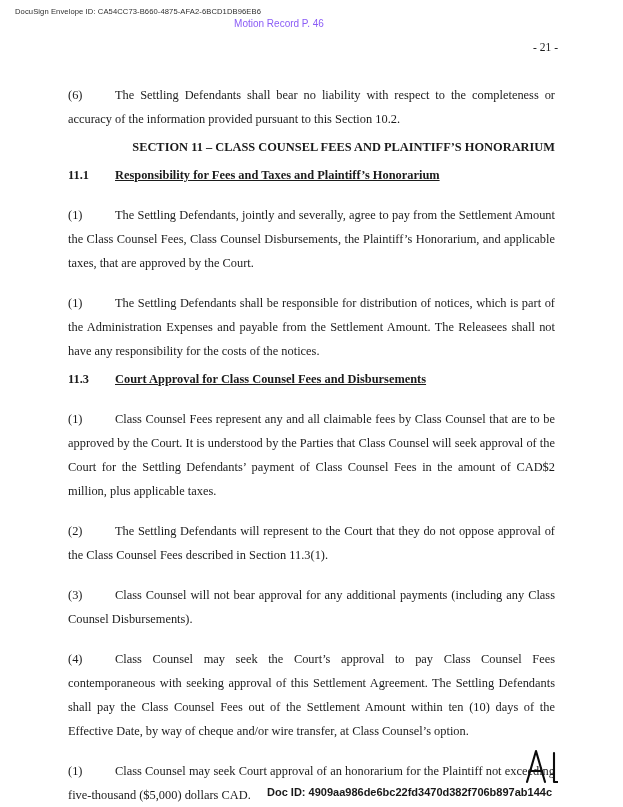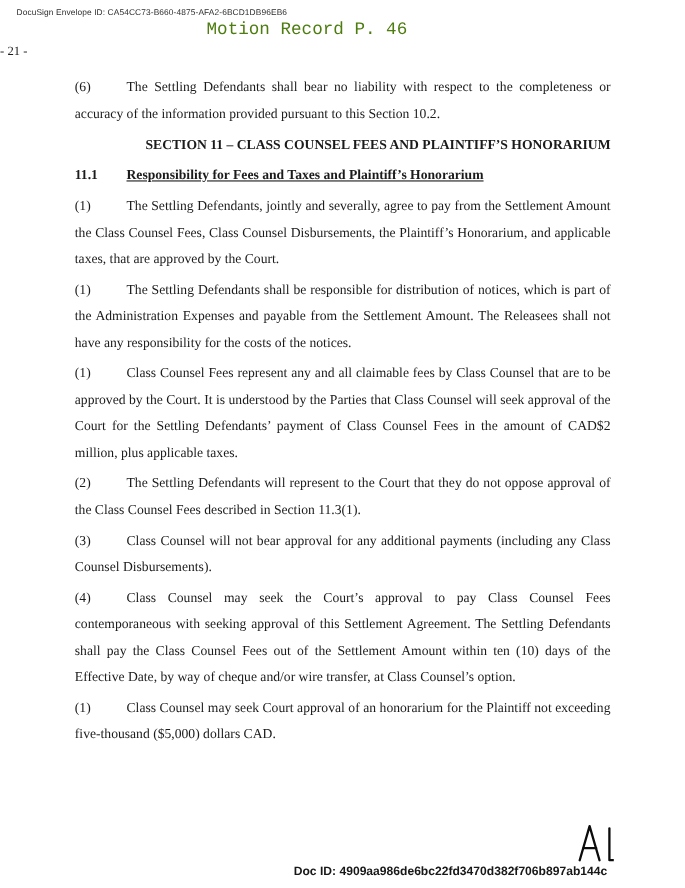--- a/index.html
+++ b/index.html
@@ -7,29 +7,29 @@
     position:relative; width:558px; height:807px; background:#ffffff;
     font-family:"Liberation Serif", serif; color:#1b1b1b; overflow:hidden;
   }
   .ds-header {
     position:absolute; top:7px; left:15px;
     font-family:"Liberation Sans", sans-serif; font-size:7.6px; color:#2d2d2d;
     letter-spacing:0.1px; white-space:nowrap;
   }
   .motion {
     position:absolute; top:18px; left:0; right:0; text-align:center;
-    font-family:Liberation Mono, monospace; font-size:16px; color:#4d7c0f;
+    font-family:Liberation Sans, sans-serif; font-size:10px; color:#8b5cf6;
   }
   .pageno {
-    position:absolute; top:41px; left:0; right:0; text-align:left;
+    position:absolute; top:41px; left:0; right:0; text-align:right;
     font-size:11.5px; color:#1b1b1b;
   }
   .content { position:absolute; top:67px; left:68px; width:487px; }
   .content p { margin:0 0 4px 0; font-size:12.4px; line-height:24px; }
-  p.para { text-align:justify; }
+  p.para { text-align:justify;margin-top:16px; }
   .pnum { display:inline-block; width:47px; }
   p.subheading { font-weight:bold;text-decoration:underline; }
   p.section-heading { text-align:right; font-weight:bold; }
   .initials { position:absolute; top:746px; left:524px; }
   .docid {
     position:absolute; top:786px; right:6px;
     font-family:"Liberation Sans", sans-serif; font-size:11px; font-weight:600;
     color:#181818; white-space:nowrap;
   }
 </style>
@@ -48,20 +48,21 @@
 
     <p class="section-heading">SECTION 11 – CLASS COUNSEL FEES AND PLAINTIFF’S HONORARIUM</p>
 
     <p class="subheading"><span class="pnum">11.1</span><span>Responsibility for Fees and Taxes and Plaintiff’s Honorarium</span></p>
 
     <p class="para"><span class="pnum">(1)</span><span>The Settling Defendants, jointly and severally, agree to pay from the Settlement Amount the Class Counsel Fees, Class Counsel Disbursements, the Plaintiff’s Honorarium, and applicable taxes, that are approved by the Court.</span></p>
 
 
     <p class="para"><span class="pnum">(1)</span><span>The Settling Defendants shall be responsible for distribution of notices, which is part of the Administration Expenses and payable from the Settlement Amount. The Releasees shall not have any responsibility for the costs of the notices.</span></p>
 
+    <p class="subheading"><span class="pnum">11.3</span><span>Court Approval for Class Counsel Fees and Disbursements</span></p>
 
     <p class="para"><span class="pnum">(1)</span><span>Class Counsel Fees represent any and all claimable fees by Class Counsel that are to be approved by the Court. It is understood by the Parties that Class Counsel will seek approval of the Court for the Settling Defendants’ payment of Class Counsel Fees in the amount of CAD$2 million, plus applicable taxes.</span></p>
 
     <p class="para"><span class="pnum">(2)</span><span>The Settling Defendants will represent to the Court that they do not oppose approval of the Class Counsel Fees described in Section 11.3(1).</span></p>
 
     <p class="para"><span class="pnum">(3)</span><span>Class Counsel will not bear approval for any additional payments (including any Class Counsel Disbursements).</span></p>
 
     <p class="para"><span class="pnum">(4)</span><span>Class Counsel may seek the Court’s approval to pay Class Counsel Fees contemporaneous with seeking approval of this Settlement Agreement. The Settling Defendants shall pay the Class Counsel Fees out of the Settlement Amount within ten (10) days of the Effective Date, by way of cheque and/or wire transfer, at Class Counsel’s option.</span></p>
 
 

